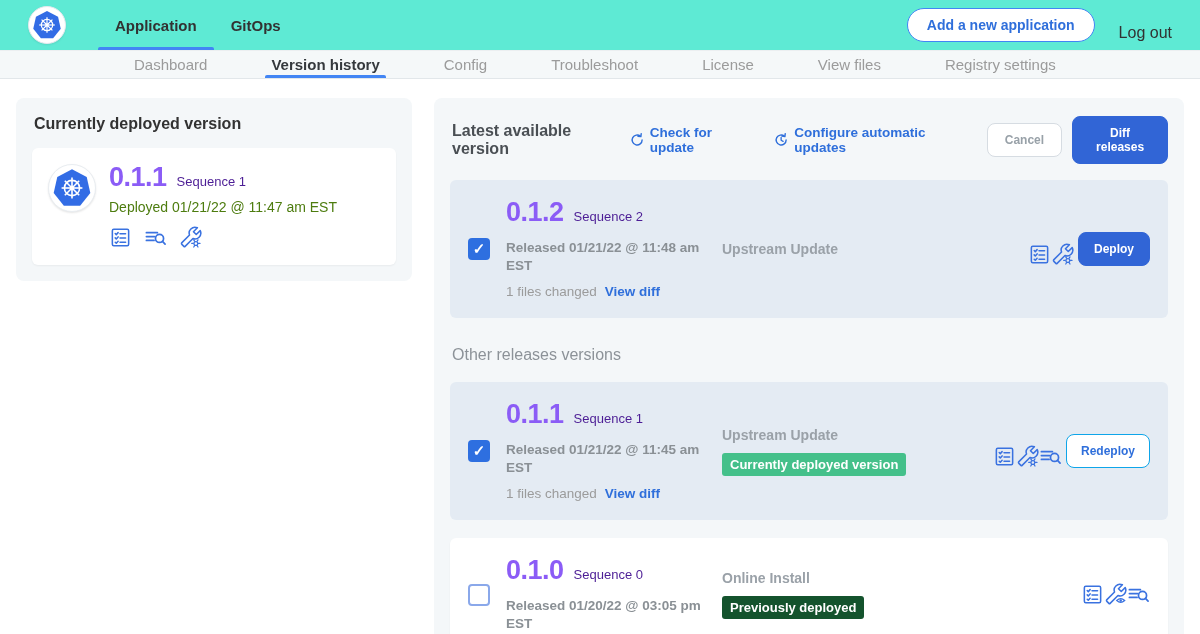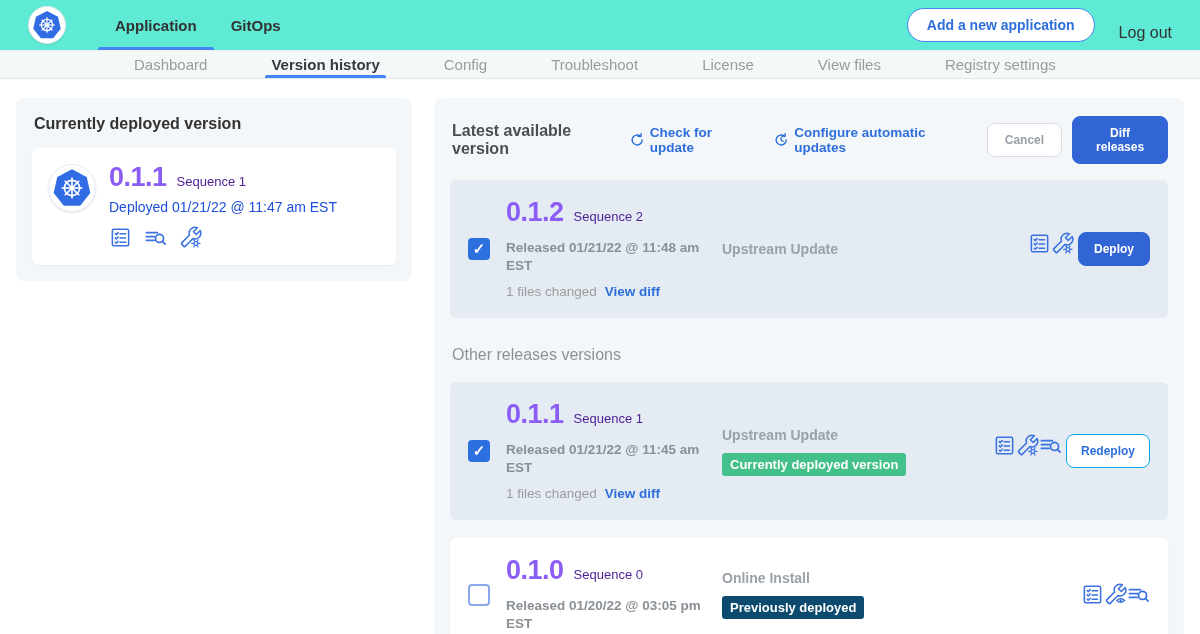--- a/index.html
+++ b/index.html
@@ -40,21 +40,21 @@
   .left-heading { font-size:16px; font-weight:bold; color:#323232; margin:0 2px 15px 2px; }
   .deployed-card { background:#fff; border-radius:6px; padding:16px;
     box-shadow:0 1px 2px rgba(0,0,0,.05); display:flex; gap:13px; }
   .dep-logo { width:48px; height:48px; border-radius:50%; background:#fff;
     border:1px solid #e9edf1; box-shadow:0 1px 2px rgba(0,0,0,.1);
     display:flex; align-items:center; justify-content:center; flex-shrink:0; }
   .dep-logo svg { width:40px; height:40px; }
   .vnum { font-size:27px; font-weight:bold; color:#8b5cf6; letter-spacing:-.5px; line-height:1; }
   .vseq { font-size:13px; color:#4c1d95; }
   .vrow1 { display:flex; align-items:baseline; gap:10px; }
-  .dep-when { margin-top:8px; font-size:14px; color:#1d4ed8; }
+  .dep-when { margin-top:8px; font-size:14px; color:#4d7c0f; }
   .icon-row { margin-top:11px; display:flex; align-items:center; gap:12px; }
   .icon-btn { color:#3a72e0; display:flex; align-items:center; cursor:pointer; }
   .icon-btn svg { width:23px; height:23px; }
 
   .right-panel { flex:1; padding:16px; }
   .panel-head { display:flex; align-items:center; margin:2px 0 16px 2px; min-height:34px; }
   .panel-title { font-size:16px; font-weight:bold; color:#4a4f54; margin-right:16px; }
   .head-link { display:flex; align-items:center; gap:6px; color:#2f6fdb; font-weight:bold;
     font-size:13.5px; margin-right:26px; cursor:pointer; }
   .head-link svg { width:16px; height:16px; }
@@ -75,22 +75,22 @@
   .vcheck.unchecked { background:#fff; border:2px solid #8aa8ea; color:transparent; }
   .vinfo { width:200px; flex-shrink:0; }
   .vreleased { margin-top:13px; font-size:13.5px; font-weight:bold; color:#8a9095; line-height:1.3; }
   .vfiles { margin-top:10px; font-size:13.5px; color:#9b9b9b; }
   .viewdiff { color:#2f6fdb; font-weight:bold; margin-left:8px; cursor:pointer; }
   .vmid { flex:1; }
   .vsource { font-size:14px; font-weight:bold; color:#9aa1a8; }
   .vbadge { display:inline-block; margin-top:10px; padding:4px 8px; border-radius:3px;
     color:#fff; font-size:13px; font-weight:bold; }
   .vbadge.green { background:#44c08a; }
-  .vbadge.gray { background:#0c4a6e; }
-  .vactions { display:flex; align-items:flex-start; }
+  .vbadge.gray { background:#14532d; }
+  .vactions { display:flex; align-items:flex-end; }
   .vactions .btn { margin-left:4px; }
   .other-heading { font-size:16px; color:#8c9298; margin:28px 2px 18px 2px; }
   .gap18 { height:18px; }
 </style>
 </head>
 <body>
 
 <svg width="0" height="0" style="position:absolute" aria-hidden="true">
   <defs>
     <symbol id="i-k8s" viewBox="0 0 100 100">

